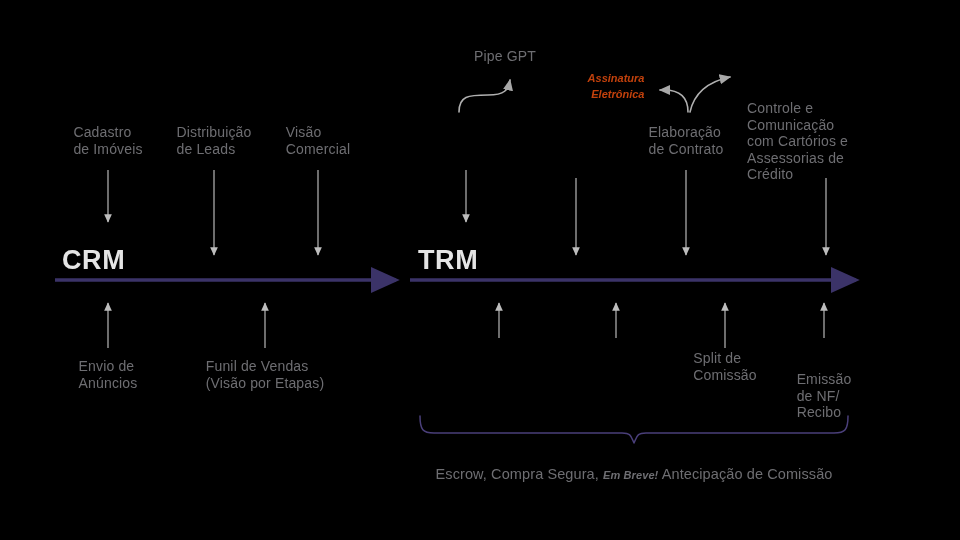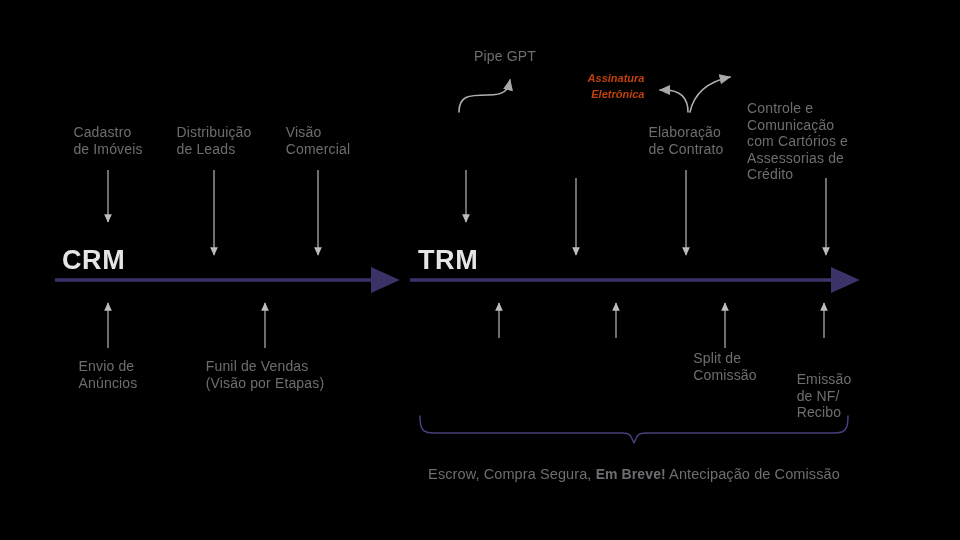--- a/index.html
+++ b/index.html
@@ -15,21 +15,21 @@
 
   .stage-name{position:absolute;font-size:27px;font-weight:bold;color:#e5e5e5;
               letter-spacing:.6px;}
 
   .accent-note{position:absolute;transform:translateX(-50%);text-align:right;
                color:#c2410c;font-size:11px;line-height:15.5px;font-weight:bold;
                font-style:italic;white-space:pre-line;}
 
   .caption{position:absolute;left:50%;transform:translateX(-50%);
            color:#6e6e72;font-size:14.5px;white-space:nowrap;letter-spacing:.1px;}
-  .caption .soon{font-size:14px;font-weight:bold;}
+  .caption .soon{font-size:11px;font-style:italic;font-weight:bold;}
 </style>
 </head>
 <body>
 
 <div id="stage">
 
   <svg class="layer" viewBox="0 0 960 540">
     <defs>
       <marker id="mk-axis" markerWidth="9" markerHeight="9" refX="7.5" refY="4.5" orient="auto">
         <path d="M0,0.6 L8.6,4.5 L0,8.4 Z" fill="#3b3368"></path>

